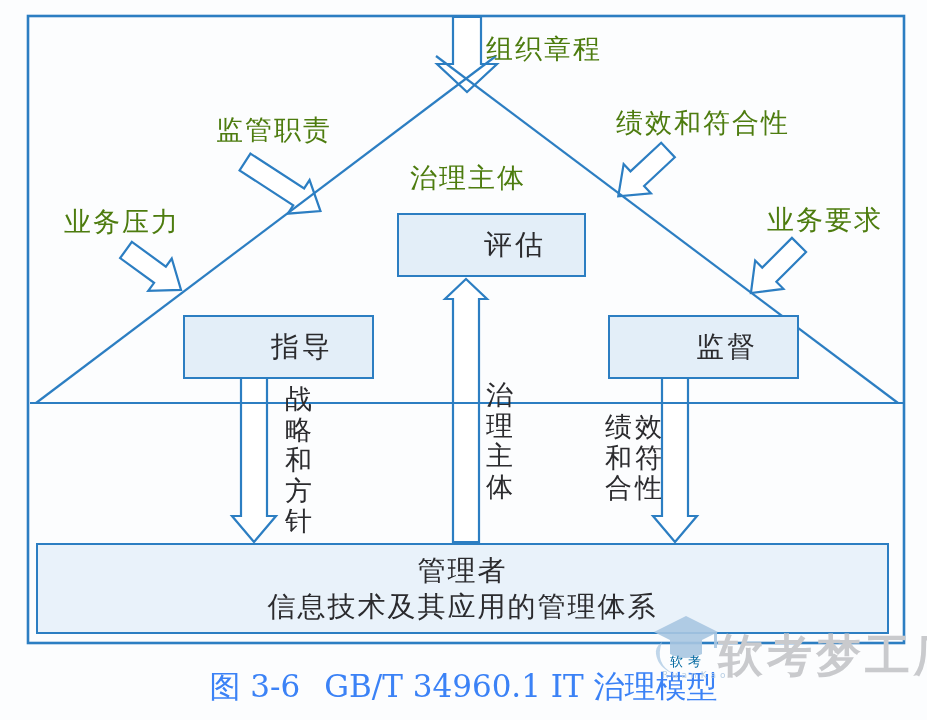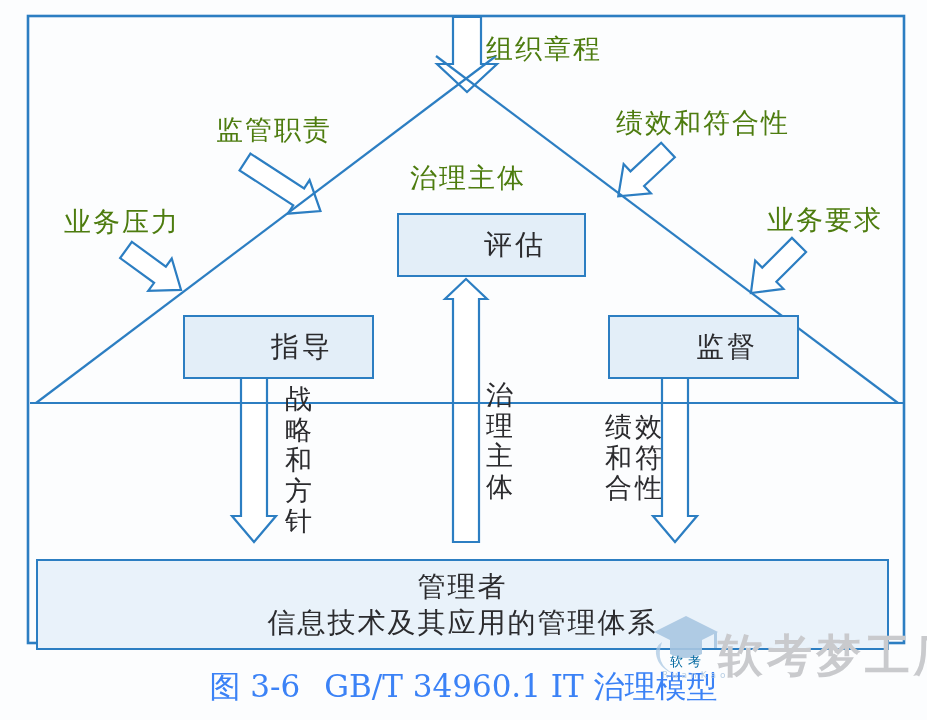--- a/index.html
+++ b/index.html
@@ -21,21 +21,21 @@
   .box{
     position:absolute;z-index:2;
     border:2.5px solid #2c7ec2;background:#e3eef8;
     display:flex;align-items:center;justify-content:center;
     font-size:28px;letter-spacing:3px;color:#2b2b2e;padding-left:47px;
   }
   .managers{
     position:absolute;z-index:2;left:36px;top:543px;width:849px;height:87px;
     border:2.5px solid #2c7ec2;background:#e9f2fa;
     display:flex;flex-direction:column;align-items:center;justify-content:center;
-    font-size:28px;letter-spacing:2px;color:#2b2b2e;line-height:1.28;margin-top:16px;
+    font-size:28px;letter-spacing:2px;color:#2b2b2e;line-height:1.28;
   }
   .caption{
     position:absolute;z-index:3;left:0;top:666px;width:100%;
     text-align:center;font-size:31px;color:#3b82f6;
   }
   .caption .gap{display:inline-block;width:24px;}
   .watermark{position:absolute;z-index:5;left:640px;top:600px;width:300px;height:95px;pointer-events:none;}
   .wm-large{
     position:absolute;left:78px;top:26px;font-size:45px;letter-spacing:4px;
     color:#c9cacd;white-space:nowrap;

